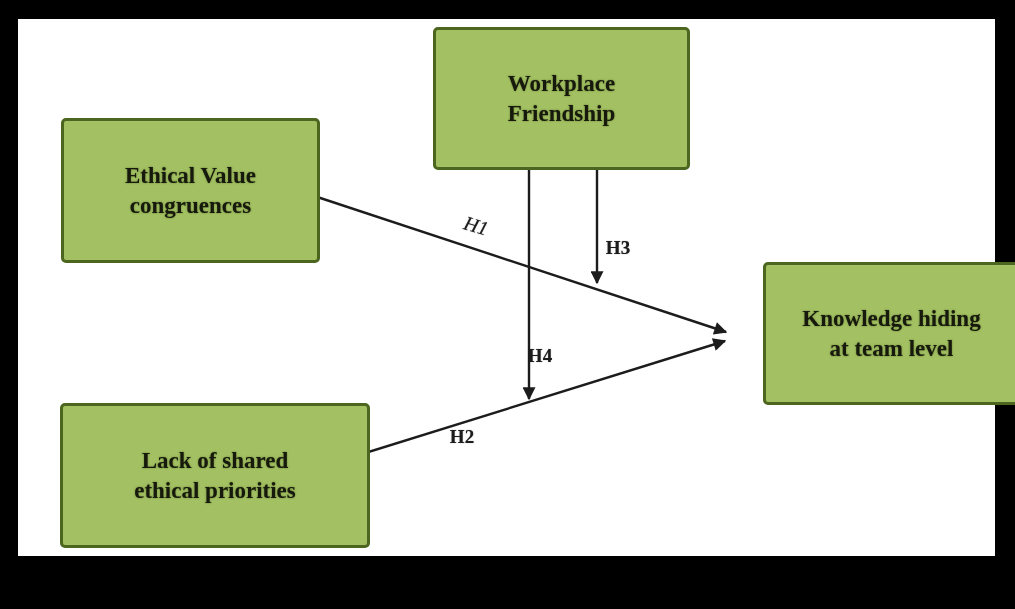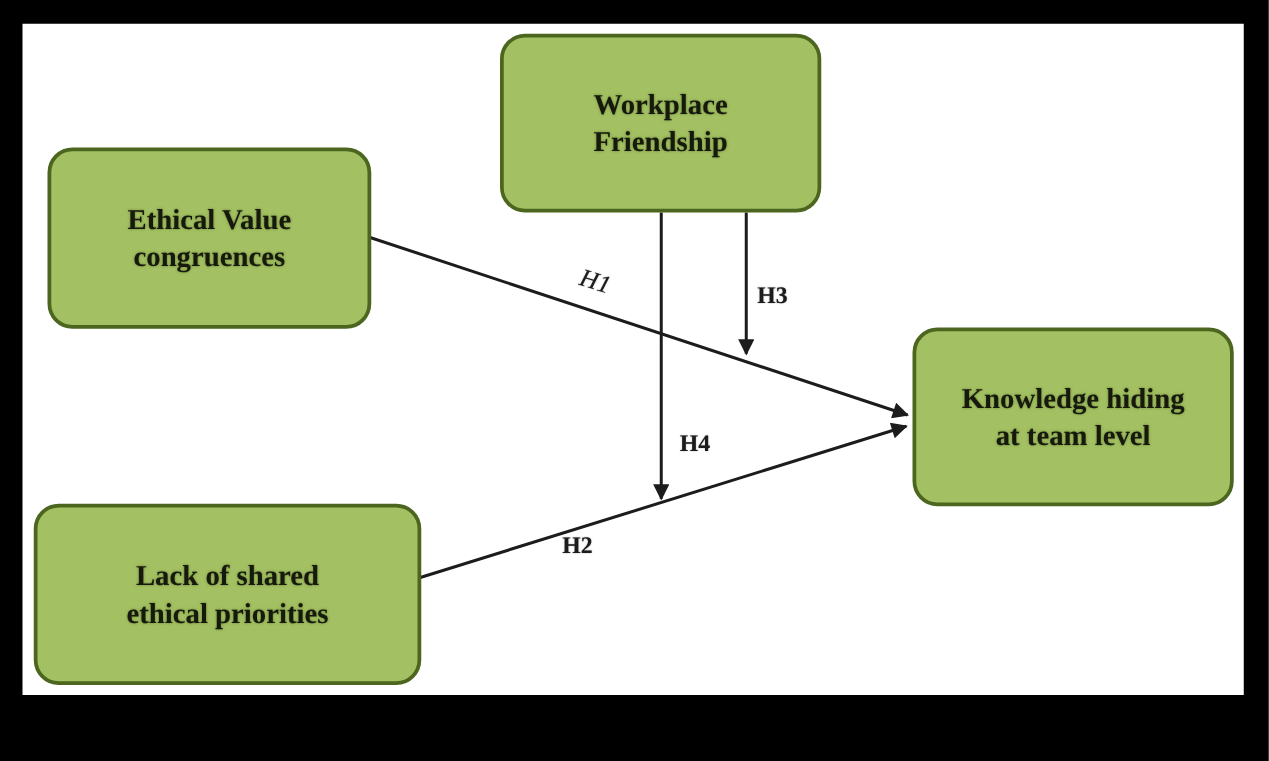--- a/index.html
+++ b/index.html
@@ -28,32 +28,33 @@
     top: 0;
     width: 1015px;
     height: 609px;
     z-index: 1;
   }
   .node {
     position: absolute;
     z-index: 2;
     background: #a3c162;
     border: 3px solid #4c661f;
-    border-radius: 20px;
+    border-radius: 5px;
     display: flex;
     align-items: center;
     justify-content: center;
     text-align: center;
     font-weight: bold;
     font-size: 23px;
     line-height: 30px;
     color: #16190b;
     white-space: pre-line;
     text-shadow: 0 0 2px rgba(42, 58, 14, 0.55);
     box-sizing: border-box;
+    margin-left: 33px;
   }
   .edge-label {
     position: absolute;
     z-index: 3;
     transform: translate(-50%, -50%);
     font-size: 19px;
     font-weight: bold;
     color: #1c1c1c;
     text-shadow: 0 0 1px rgba(30,30,30,0.6);
     white-space: nowrap;
@@ -78,28 +79,28 @@
   </defs>
   <line x1="287" y1="187" x2="726" y2="332" stroke="#1c1c1c" stroke-width="2.4" marker-end="url(#arrowhead)"></line>
   <line x1="288" y1="477" x2="725" y2="341" stroke="#1c1c1c" stroke-width="2.4" marker-end="url(#arrowhead)"></line>
   <line x1="597" y1="170" x2="597" y2="283" stroke="#1c1c1c" stroke-width="2.4" marker-end="url(#arrowhead)"></line>
   <line x1="529" y1="170" x2="529" y2="399" stroke="#1c1c1c" stroke-width="2.4" marker-end="url(#arrowhead)"></line>
 </svg>
 
 <div class="node" style="left:400px; top:27px; width:257px; height:143px;">Workplace
 Friendship</div>
 
-<div class="node" style="left:38px; top:118px; width:259px; height:145px;">Ethical Value
+<div class="node" style="left:28px; top:118px; width:259px; height:145px;">Ethical Value
 congruences</div>
 
 <div class="node" style="left:730px; top:262px; width:257px; height:143px;">Knowledge hiding
 at team level</div>
 
 <div class="node" style="left:27px; top:403px; width:310px; height:145px;">Lack of shared
 ethical priorities</div>
 
 <div class="edge-label slanted" style="left:476px; top:226px;">H1</div>
 
 <div class="edge-label" style="left:462px; top:391px;margin-top:46px;">H2</div>
 
-<div class="edge-label" style="left:618px; top:237px;text-align:right;">H3</div>
+<div class="edge-label" style="left:618px; top:248px;text-align:right;">H3</div>
 
-<div class="edge-label" style="left:556px; top:356px;">H4</div>
+<div class="edge-label" style="left:540px; top:356px;">H4</div>
 
 </body></html>

